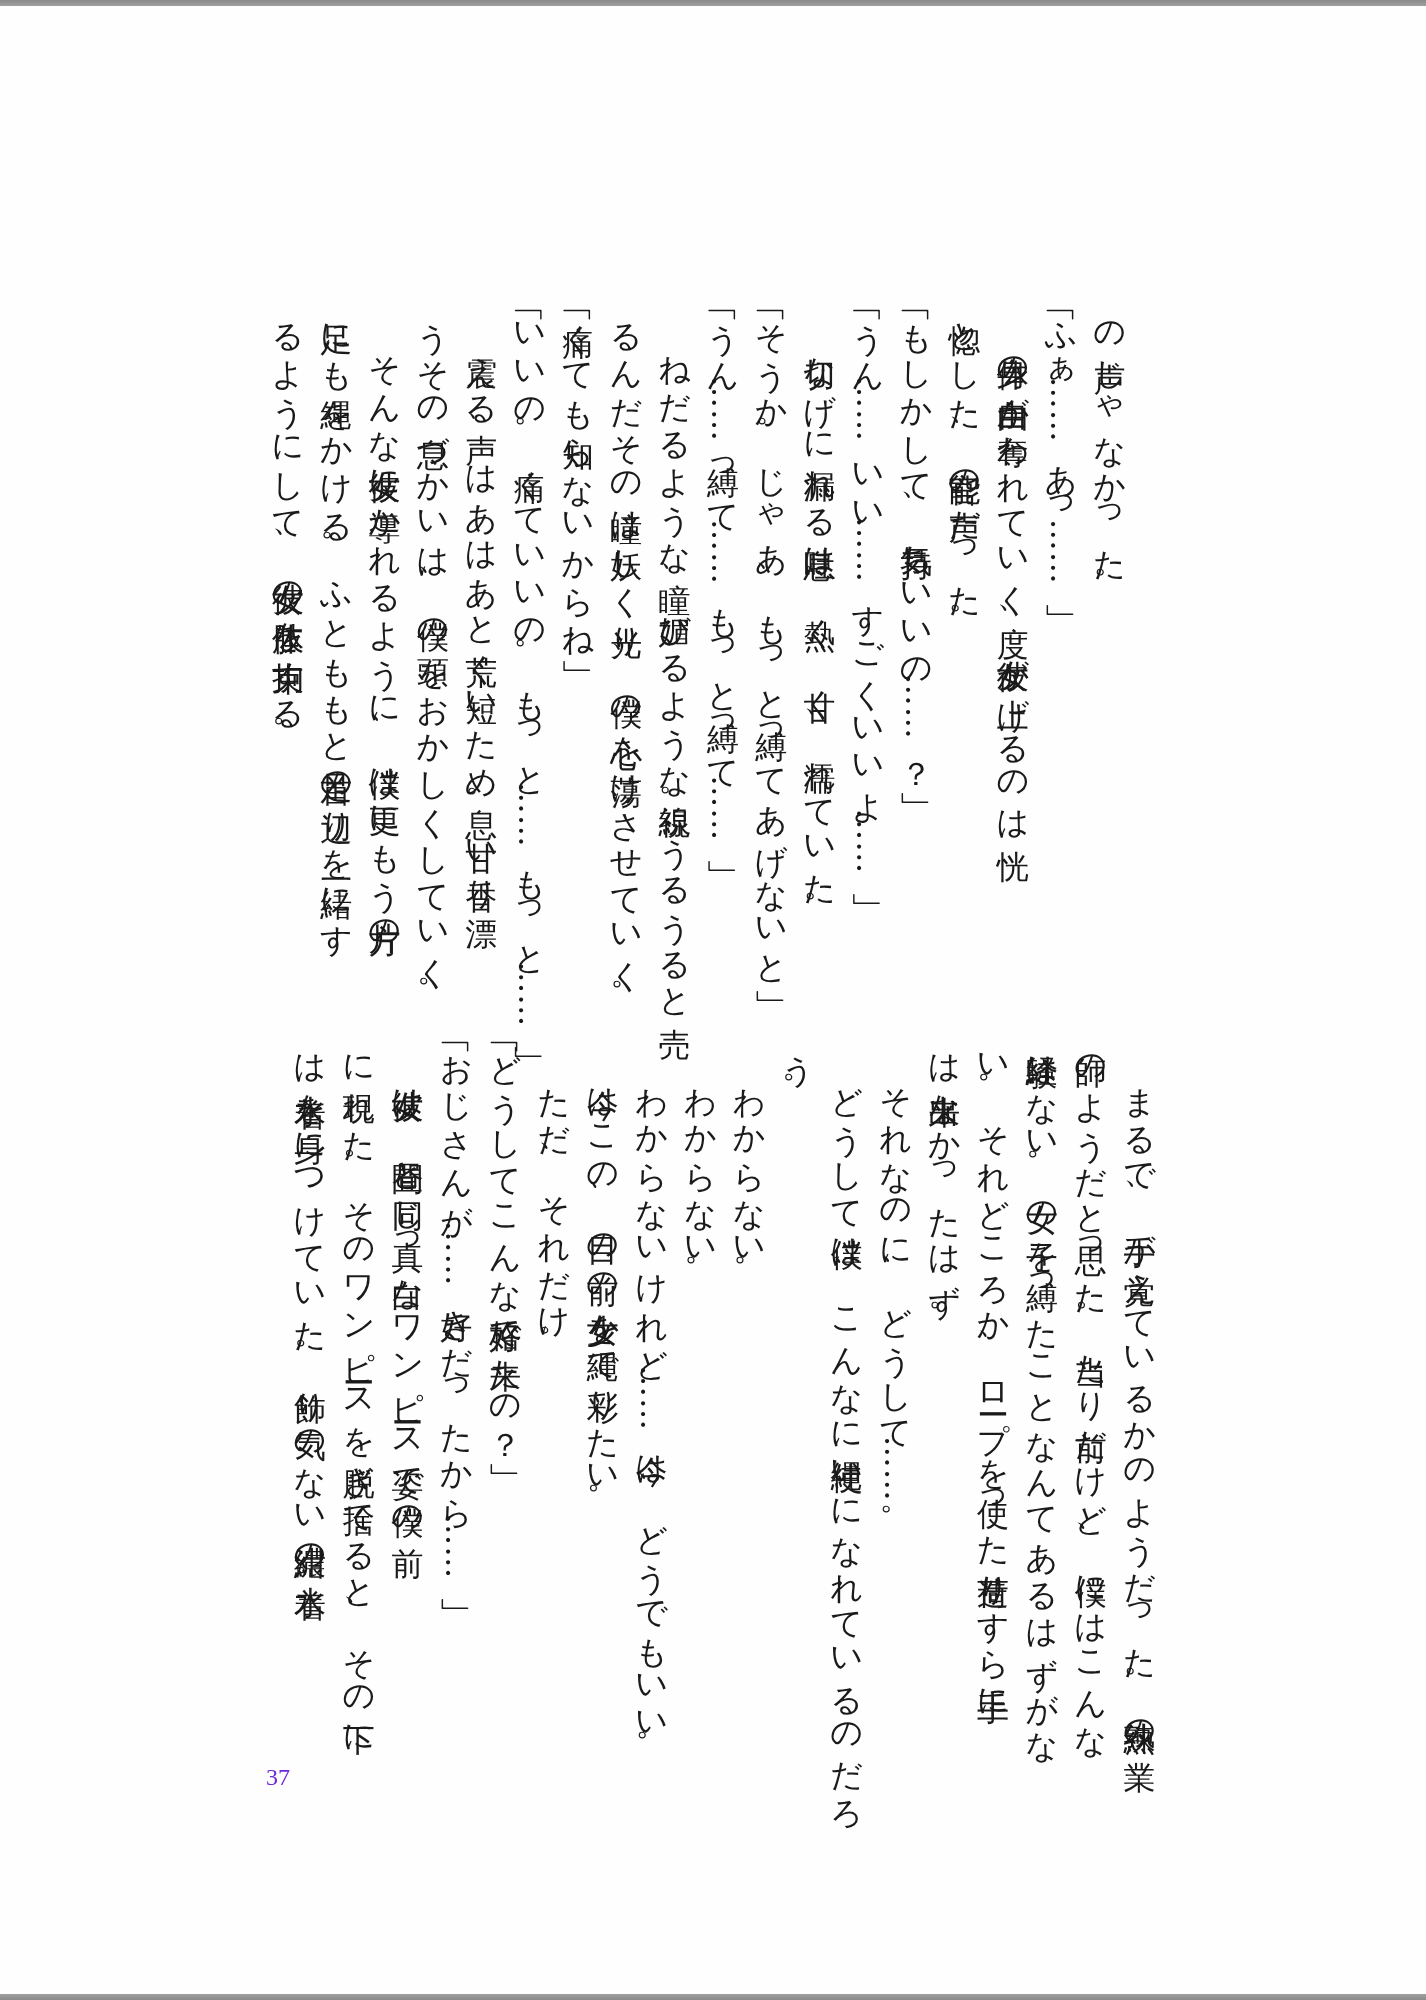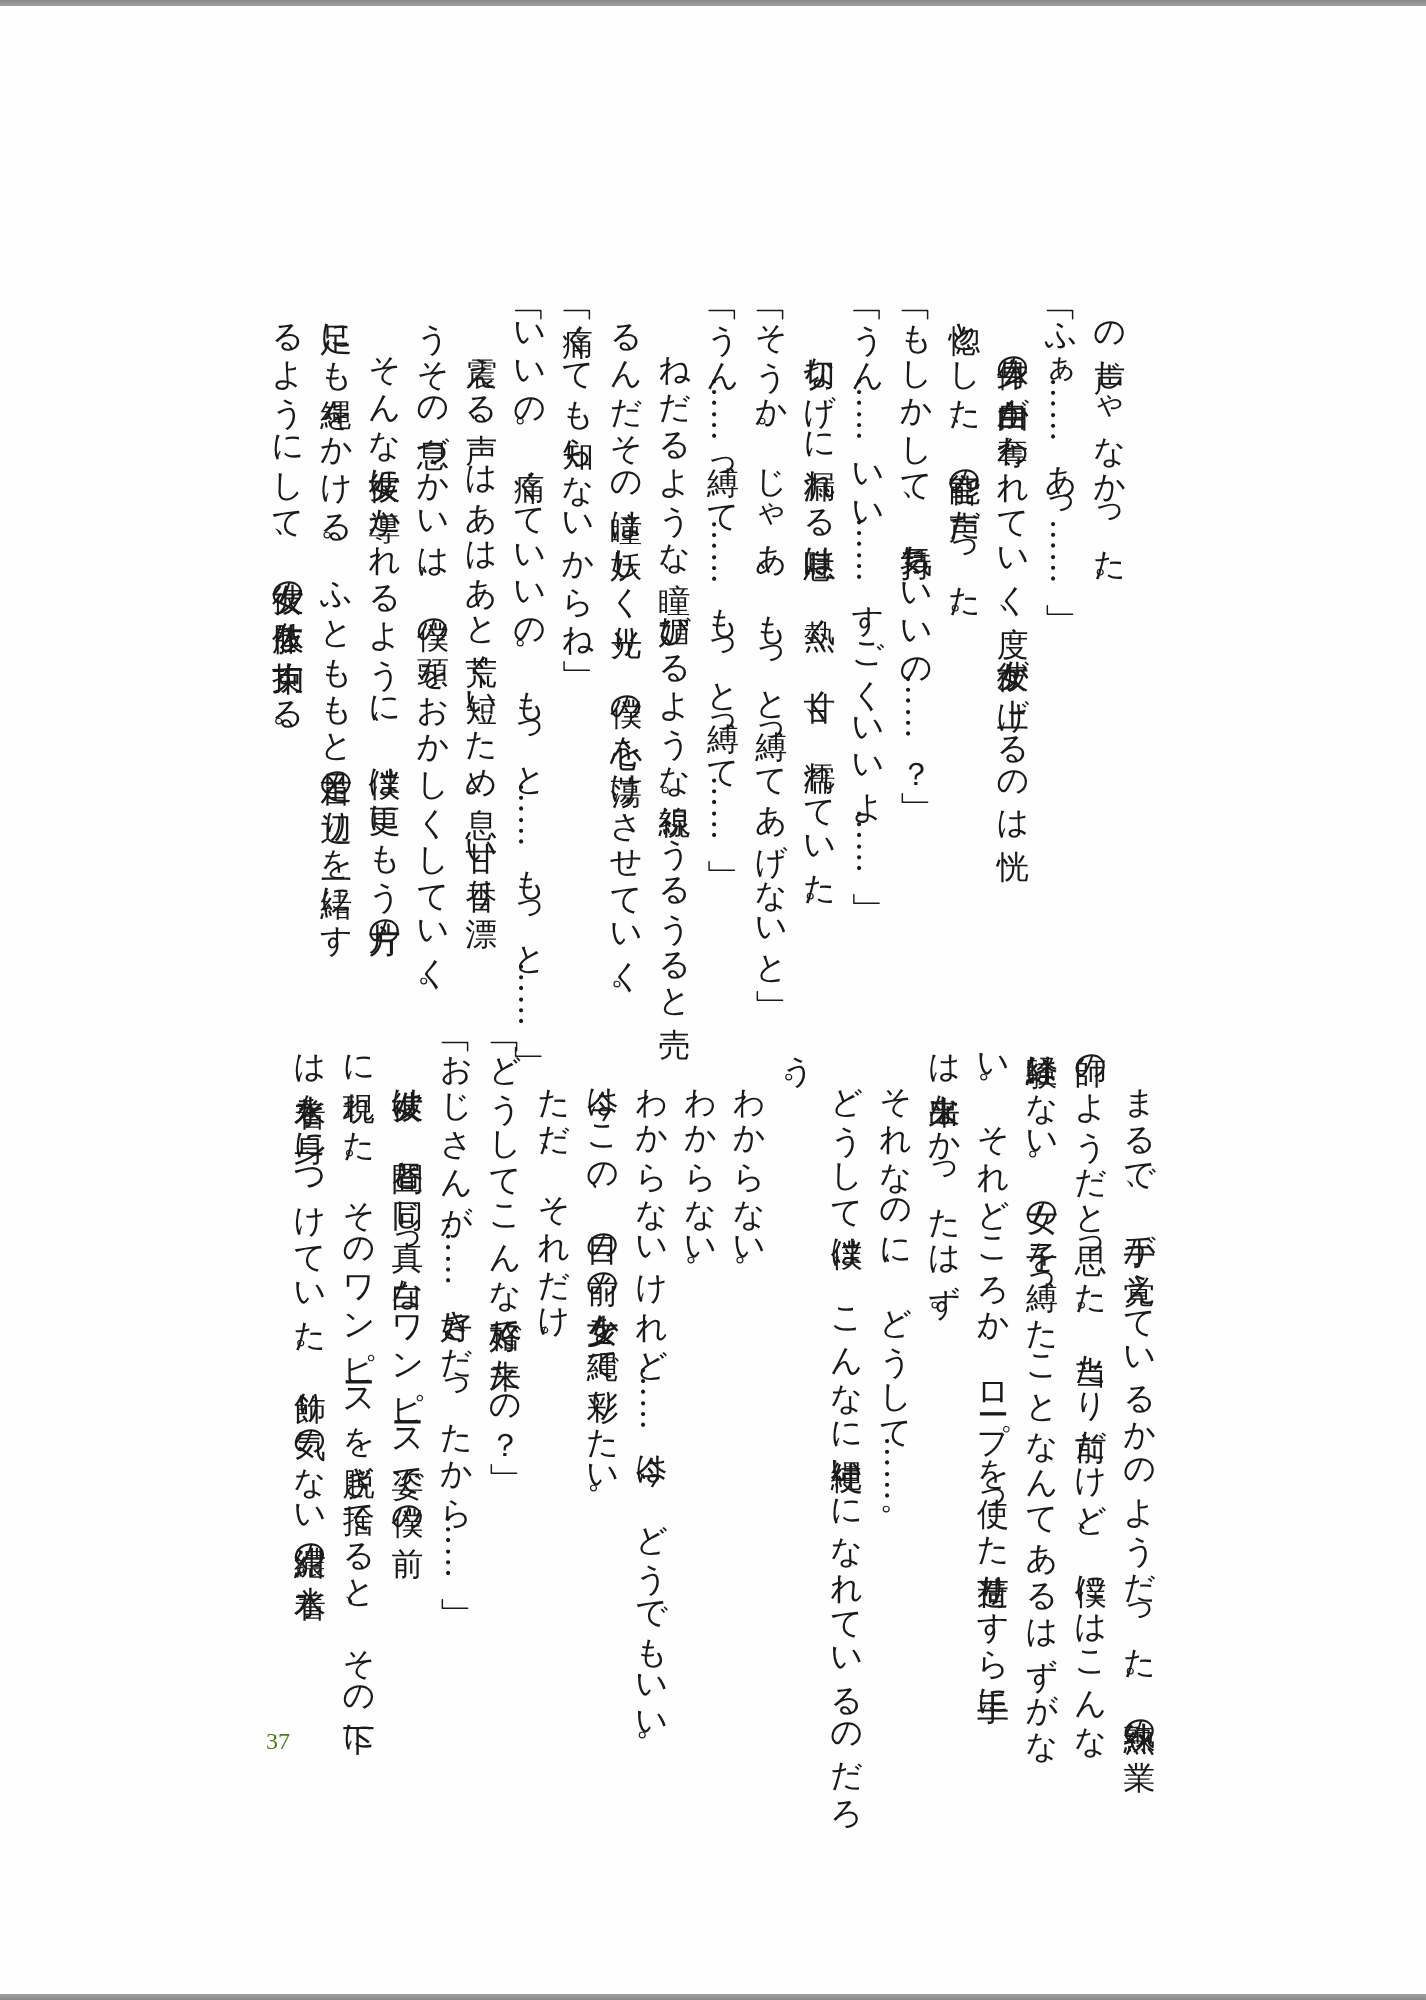--- a/index.html
+++ b/index.html
@@ -34,24 +34,24 @@
     letter-spacing: 1px;
     width: 49px;
     margin-left: 0;
     white-space: nowrap;
     text-align: start;
   }
   .block.upper .col { width: 48.7px; }
   .block.lower .col { width: 48.8px; }
   .page-number {
     position: absolute;
-    left: 266px; top: 1728px;
+    left: 266px; top: 1764px;
     font-size: 24px;
     font-family: "Liberation Serif", serif;
-    color: #4d7c0f;
+    color: #6d28d9;
   }
 </style>
 </head>
 <body>
 
 <div class="edge-top"></div>
 
 <div class="block upper">
   <div class="col">の声じゃなかった。</div>
   <div class="col">「ふぁ……あっ……」</div>

